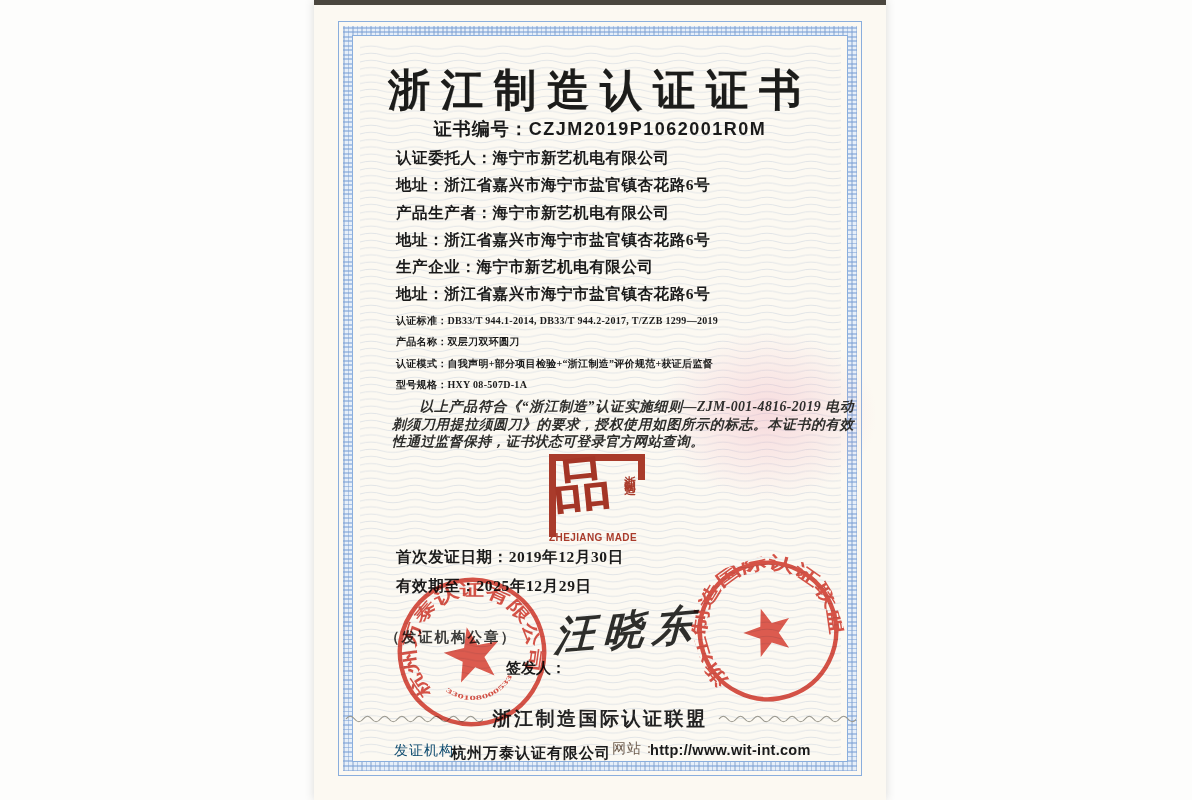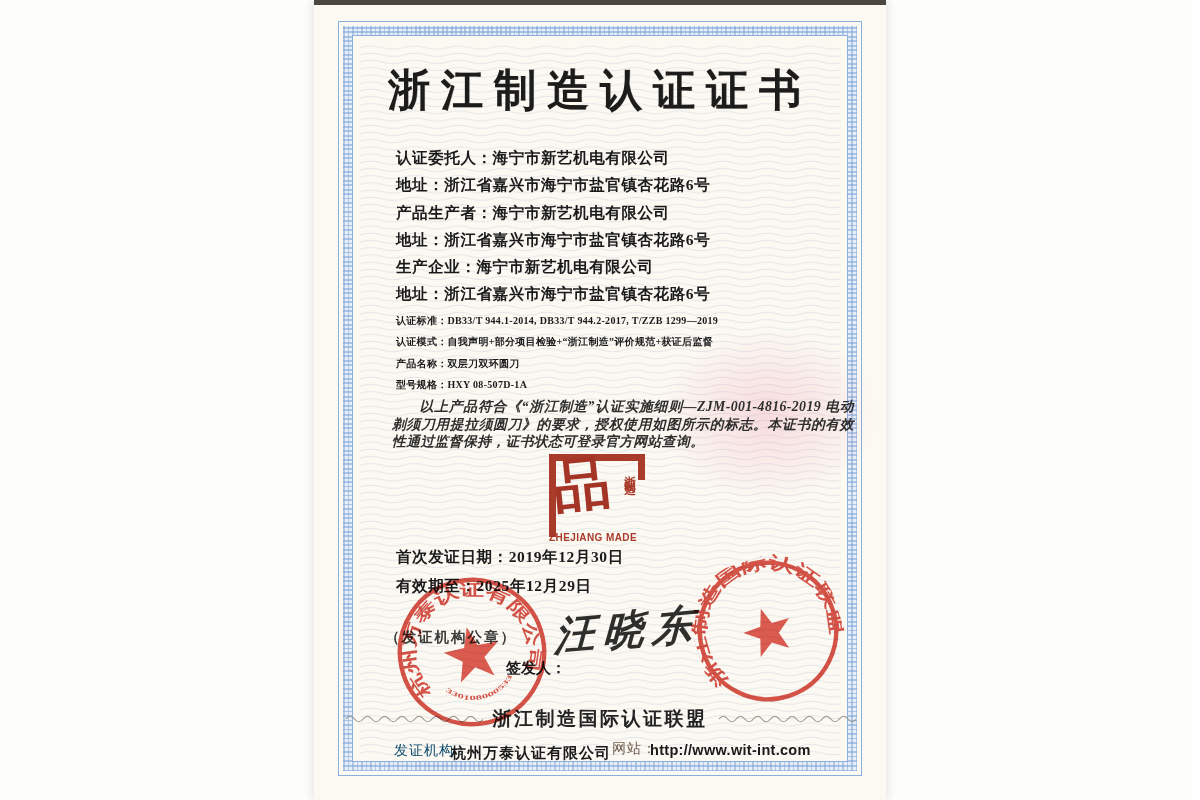--- a/index.html
+++ b/index.html
@@ -120,34 +120,37 @@
     <defs>
       <pattern id="wv" width="44" height="7.2" patternUnits="userSpaceOnUse">
         <path d="M0 3.6 Q 11 0.4 22 3.6 T 44 3.6" fill="none" stroke="#b7c2d3" stroke-width="0.75" opacity="0.5"></path>
       </pattern>
     </defs>
     <rect width="481" height="712" fill="url(#wv)"></rect>
   </svg>
   <div class="pink-watermark"></div>
 
   <div class="z center-band cert-title">浙江制造认证证书</div>
+  <div class="z center-band cert-no">
+    <span>证书编号：</span><span class="num">CZJM2019P1062001R0M</span>
+  </div>
 
   <div class="z info-block">
     <div class="line"><span>认证委托人：</span><span>海宁市新艺机电有限公司</span></div>
     <div class="line"><span>地址：</span><span>浙江省嘉兴市海宁市盐官镇杏花路6号</span></div>
     <div class="line"><span>产品生产者：</span><span>海宁市新艺机电有限公司</span></div>
     <div class="line"><span>地址：</span><span>浙江省嘉兴市海宁市盐官镇杏花路6号</span></div>
     <div class="line"><span>生产企业：</span><span>海宁市新艺机电有限公司</span></div>
     <div class="line"><span>地址：</span><span>浙江省嘉兴市海宁市盐官镇杏花路6号</span></div>
   </div>
 
   <div class="z spec-block">
     <div class="line"><span>认证标准：</span><span>DB33/T 944.1-2014, DB33/T 944.2-2017, T/ZZB 1299—2019</span></div>
+    <div class="line"><span>产品名称：</span><span>双层刀双环圆刀</span></div>
     <div class="line"><span>认证模式：</span><span>自我声明+部分项目检验+“浙江制造”评价规范+获证后监督</span></div>
-    <div class="line"><span>产品名称：</span><span>双层刀双环圆刀</span></div>
     <div class="line"><span>型号规格：</span><span>HXY 08-507D-1A</span></div>
   </div>
 
   <div class="z statement">以上产品符合《“浙江制造”认证实施细则—ZJM-001-4816-2019 电动剃须刀用提拉须圆刀》的要求，授权使用如图所示的标志。本证书的有效性通过监督保持，证书状态可登录官方网站查询。</div>
 
   <div class="z logo">
     <div class="logo-frame-top"></div>
     <div class="logo-frame-left"></div>
     <div class="logo-frame-right"></div>
     <div class="logo-glyph">品</div>

